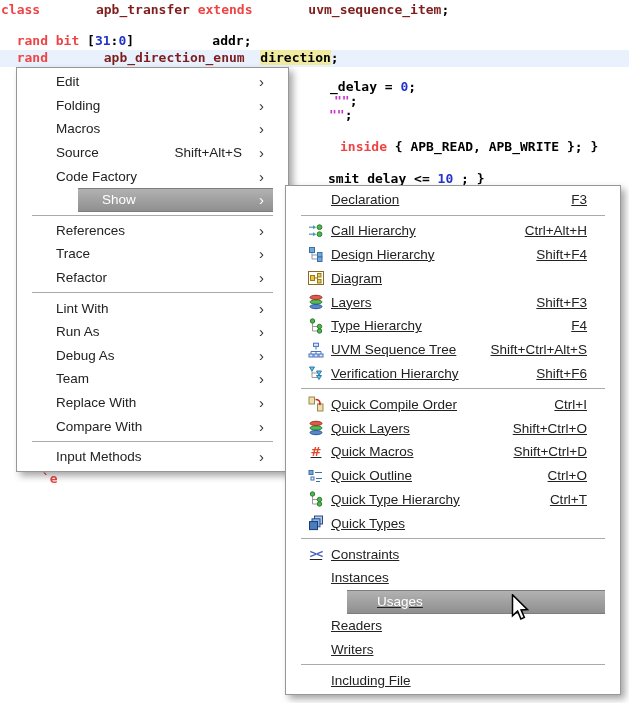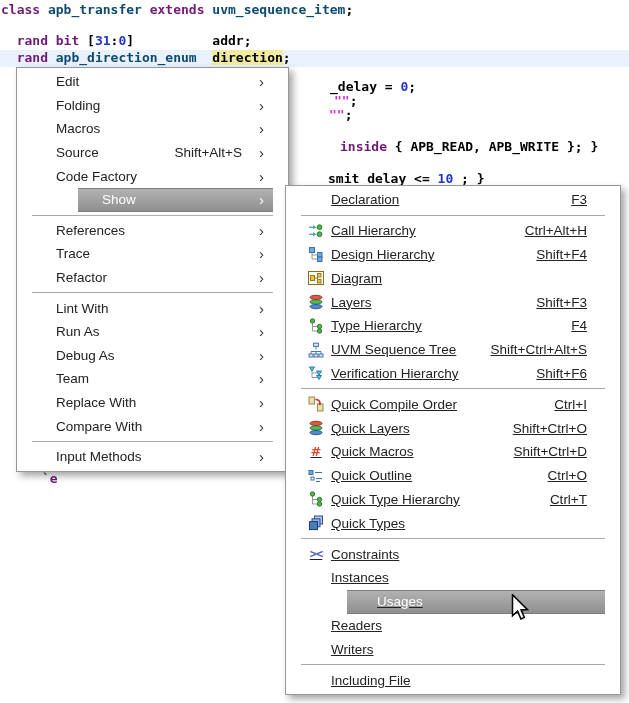--- a/index.html
+++ b/index.html
@@ -2,22 +2,22 @@
 <html><head>
 <meta charset="utf-8">
 <style>
   html,body{margin:0;padding:0;background:#fff;}
   .screen{position:relative;width:629px;height:703px;background:#ffffff;overflow:hidden;
           font-family:"Liberation Sans",sans-serif;}
   
   .code-area{position:absolute;inset:0;}
   .code-line{position:absolute;white-space:pre;font:bold 13px "DejaVu Sans Mono",monospace;color:#000;line-height:16px;}
   .band{position:absolute;left:0;width:629px;height:17px;background:#e9f2fc;}
-  .kw{color:#701a75;margin-top:44px;}
-  .type{color:#0c4a6e;}
+  .kw{color:#ef4444;margin-top:44px;}
+  .type{color:#7f1d1d;margin-left:48px;}
   .num{color:#2233cc;}
   .str{color:#cc33cc;}
   .pl{color:#000;}
   .occ{background:#f0eba0;}
   
   .menu{position:absolute;background:#ffffff;border:1px solid #979797;
         box-shadow:4px 4px 7px rgba(0,0,0,0.35);padding:2px 15px;box-sizing:border-box;
         font-size:13.5px;color:#222;}
   .ctx{left:16px;top:67px;width:273px;z-index:10;}
   .sub{left:285px;top:185px;width:336px;z-index:20;text-decoration:underline;}

